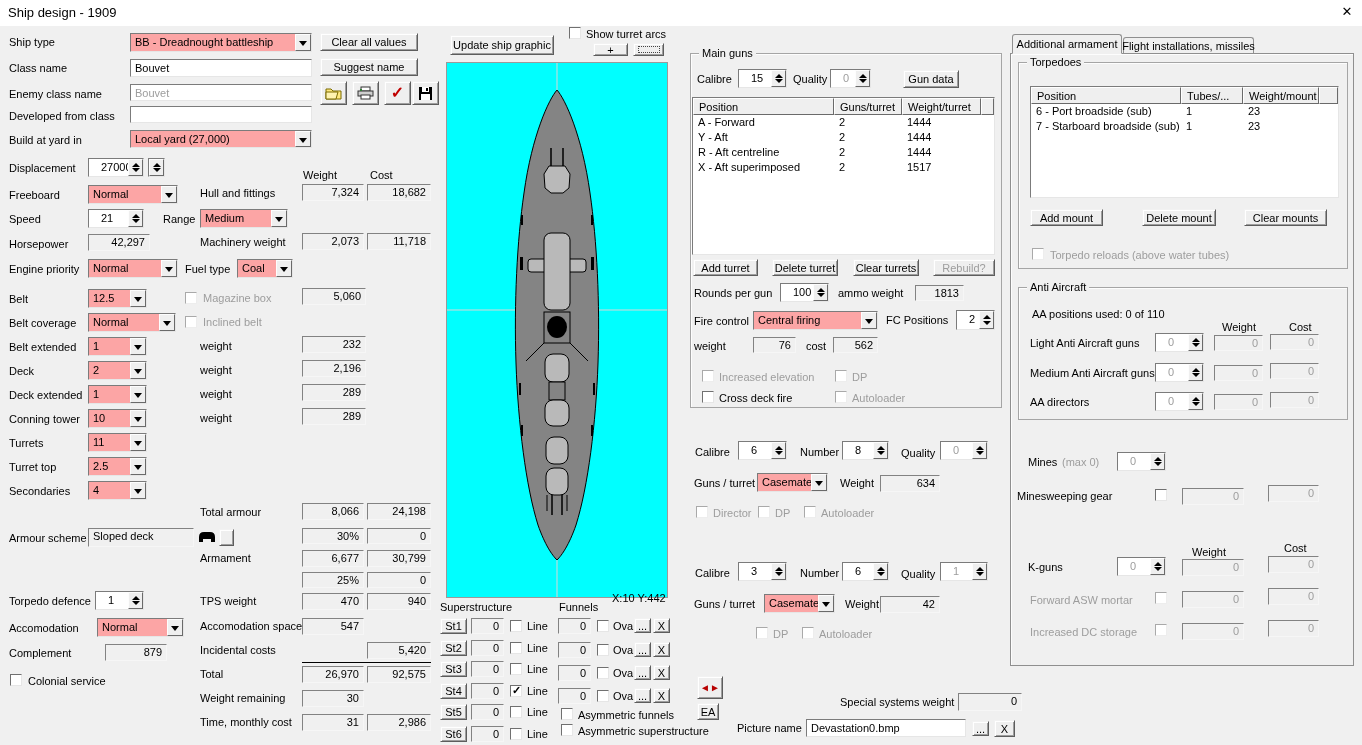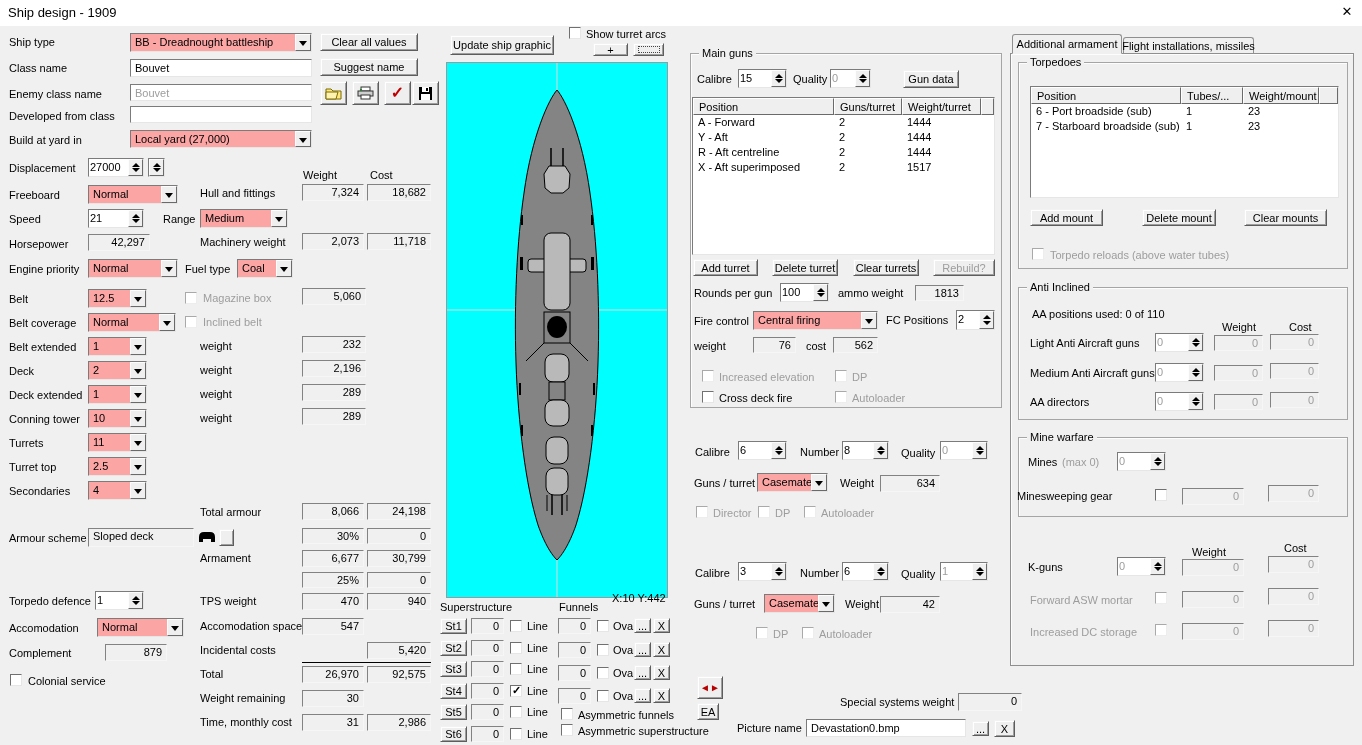--- a/index.html
+++ b/index.html
@@ -20,21 +20,21 @@
   .fld.g{color:#9d9d9d}
   .bt{position:absolute;background:#efefef;border:1px solid;border-color:#f2f2f2 #5d5d5d #5d5d5d #f2f2f2;
       box-shadow:inset 1px 1px 0 #fff,inset -1px -1px 0 #9e9e9e;
       display:flex;align-items:center;justify-content:center;white-space:nowrap;cursor:pointer}
   .bt.dis{color:#9d9d9d}
   .dd{position:absolute;background:#fca5a5;border:1px solid;border-color:#7b7b7b #e6e6e6 #e6e6e6 #7b7b7b;display:flex}
   .dd .v{flex:1;padding:2px 0 0 4px;line-height:13px;white-space:nowrap;overflow:hidden}
   .abtn{width:16px;align-self:stretch;background:#efefef;border:1px solid;border-color:#fdfdfd #6a6a6a #6a6a6a #fdfdfd;position:relative;cursor:pointer}
   .abtn::after{content:"";position:absolute;left:3px;top:6px;border:4px solid transparent;border-top:5px solid #000;border-bottom:none}
   .sp{position:absolute;background:#fff;border:1px solid;border-color:#7b7b7b #e6e6e6 #e6e6e6 #7b7b7b;display:flex}
-  .sp .v{flex:1;padding:2px 0 0 1px;line-height:13px;white-space:nowrap;overflow:hidden}
+  .sp .v{flex:1;padding:2px 0 0 12px;line-height:13px;white-space:nowrap;overflow:hidden}
   .sp.g .v{color:#9d9d9d}
   .sbtn{width:15px;align-self:stretch;background:#efefef;border:1px solid;border-color:#fdfdfd #6a6a6a #6a6a6a #fdfdfd;position:relative;cursor:pointer}
   .sbtn::before{content:"";position:absolute;left:3px;top:3px;border:4px solid transparent;border-bottom:4px solid #000;border-top:none}
   .sbtn::after{content:"";position:absolute;left:3px;bottom:3px;border:4px solid transparent;border-top:4px solid #000;border-bottom:none}
   .cb{position:absolute;width:12px;height:12px;background:#fff;border:1px solid;border-color:#707070 #e6e6e6 #e6e6e6 #707070;cursor:pointer}
   .cb.dis{border-color:#a9a9a9 #ededed #ededed #a9a9a9;cursor:default}
   .cb.on::after{content:"✓";position:absolute;left:1px;top:-2px;font-size:11px;font-weight:bold;color:#000}
   .gp{position:absolute;border:1px solid #a5a5a5;box-shadow:inset 1px 1px 0 #fdfdfd}
   .gt{position:absolute;top:-7px;left:8px;background:#f0f0f0;padding:0 3px;font-style:normal;white-space:nowrap}
   .tbl{position:absolute;background:#fff;border:1px solid;border-color:#7b7b7b #e6e6e6 #e6e6e6 #7b7b7b}
@@ -564,21 +564,21 @@
       <span class="td" style="width:76px">23</span>
     </div>
   </div>
   <div class="bt" style="left:1030px;top:209px;width:73px;height:17px">Add mount</div>
   <div class="bt" style="left:1142px;top:209px;width:74px;height:17px">Delete mount</div>
   <div class="bt" style="left:1244px;top:209px;width:83px;height:17px">Clear mounts</div>
   <span class="cb dis" style="left:1032px;top:248px"></span>
   <div class="lbg" style="left:1050px;top:249px">Torpedo reloads (above water tubes)</div>
 
   <div class="gp" style="left:1018px;top:287px;width:330px;height:133px">
-      <i class="gt">Anti Inclined</i>
+      <i class="gt">Anti Aircraft</i>
     </div>
   <div class="lb" style="left:1032px;top:308px">AA positions used: 0 of 110</div>
   <div class="lb" style="left:1222px;top:321px">Weight</div>
   <div class="lb" style="left:1289px;top:321px">Cost</div>
 
   <div class="lb" style="left:1030px;top:337px">Light Anti Aircraft guns</div>
   <div class="sp g" style="left:1155px;top:333px;width:49px;height:19px">
       <span class="v">0</span>
       <span class="sbtn"></span>
     </div>
@@ -594,23 +594,20 @@
   <div class="out g" style="left:1270px;top:363px;width:49px;height:16px">0</div>
 
   <div class="lb" style="left:1030px;top:396px">AA directors</div>
   <div class="sp g" style="left:1155px;top:392px;width:49px;height:19px">
       <span class="v">0</span>
       <span class="sbtn"></span>
     </div>
   <div class="out g" style="left:1214px;top:394px;width:49px;height:16px">0</div>
   <div class="out g" style="left:1270px;top:392px;width:49px;height:16px">0</div>
 
-  <div class="gp" style="left:1018px;top:437px;width:330px;height:80px">
-      <i class="gt">Mine warfare</i>
-    </div>
   <div class="lb" style="left:1028px;top:456px">Mines</div>
   <div class="lbg" style="left:1062px;top:456px">(max 0)</div>
   <div class="sp g" style="left:1117px;top:452px;width:49px;height:19px">
       <span class="v">0</span>
       <span class="sbtn"></span>
     </div>
   <div class="lb" style="left:1017px;top:490px">Minesweeping gear</div>
   <span class="cb" style="left:1155px;top:489px"></span>
   <div class="out g" style="left:1182px;top:488px;width:62px;height:17px">0</div>
   <div class="out g" style="left:1268px;top:485px;width:51px;height:17px">0</div>

